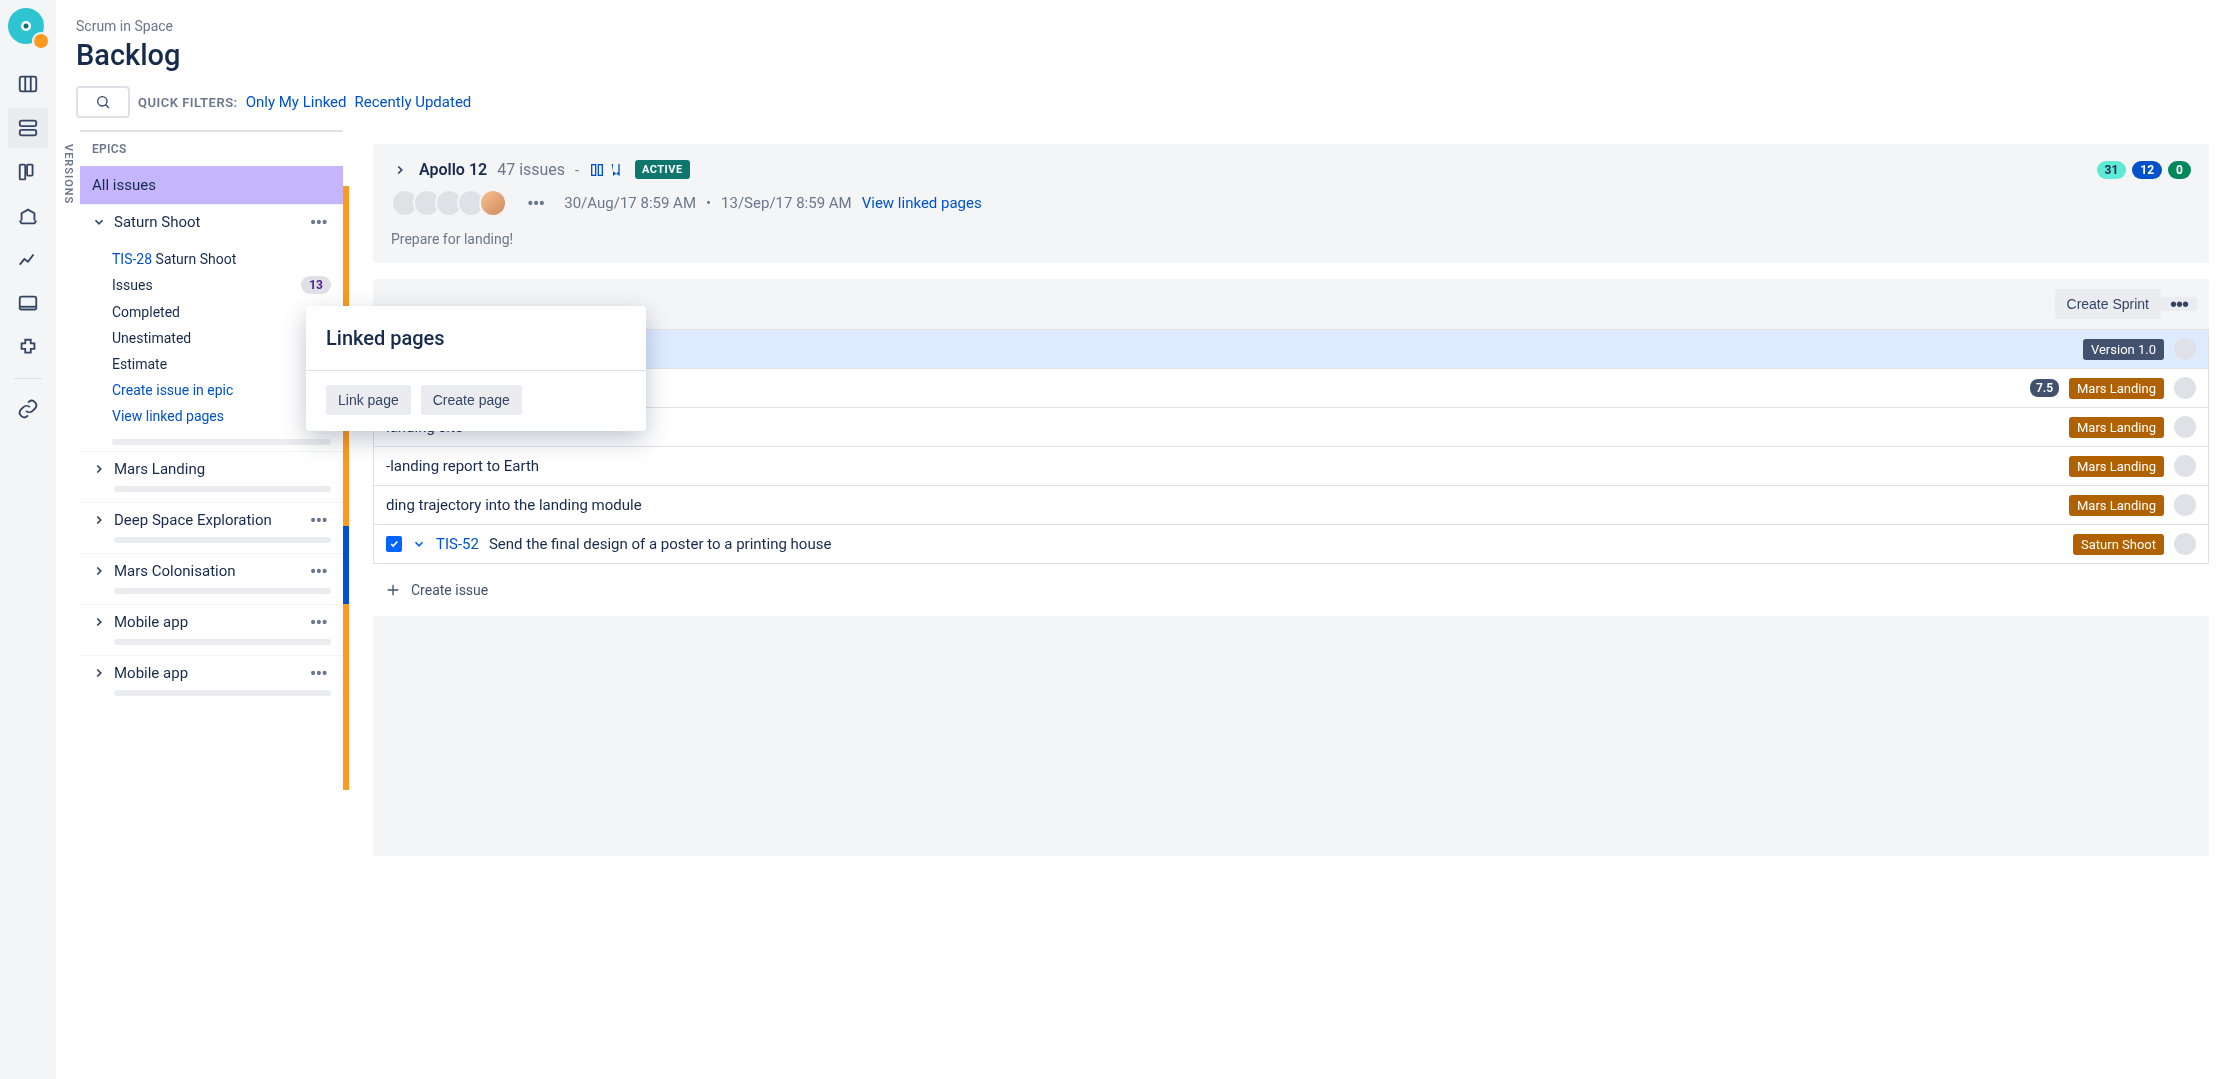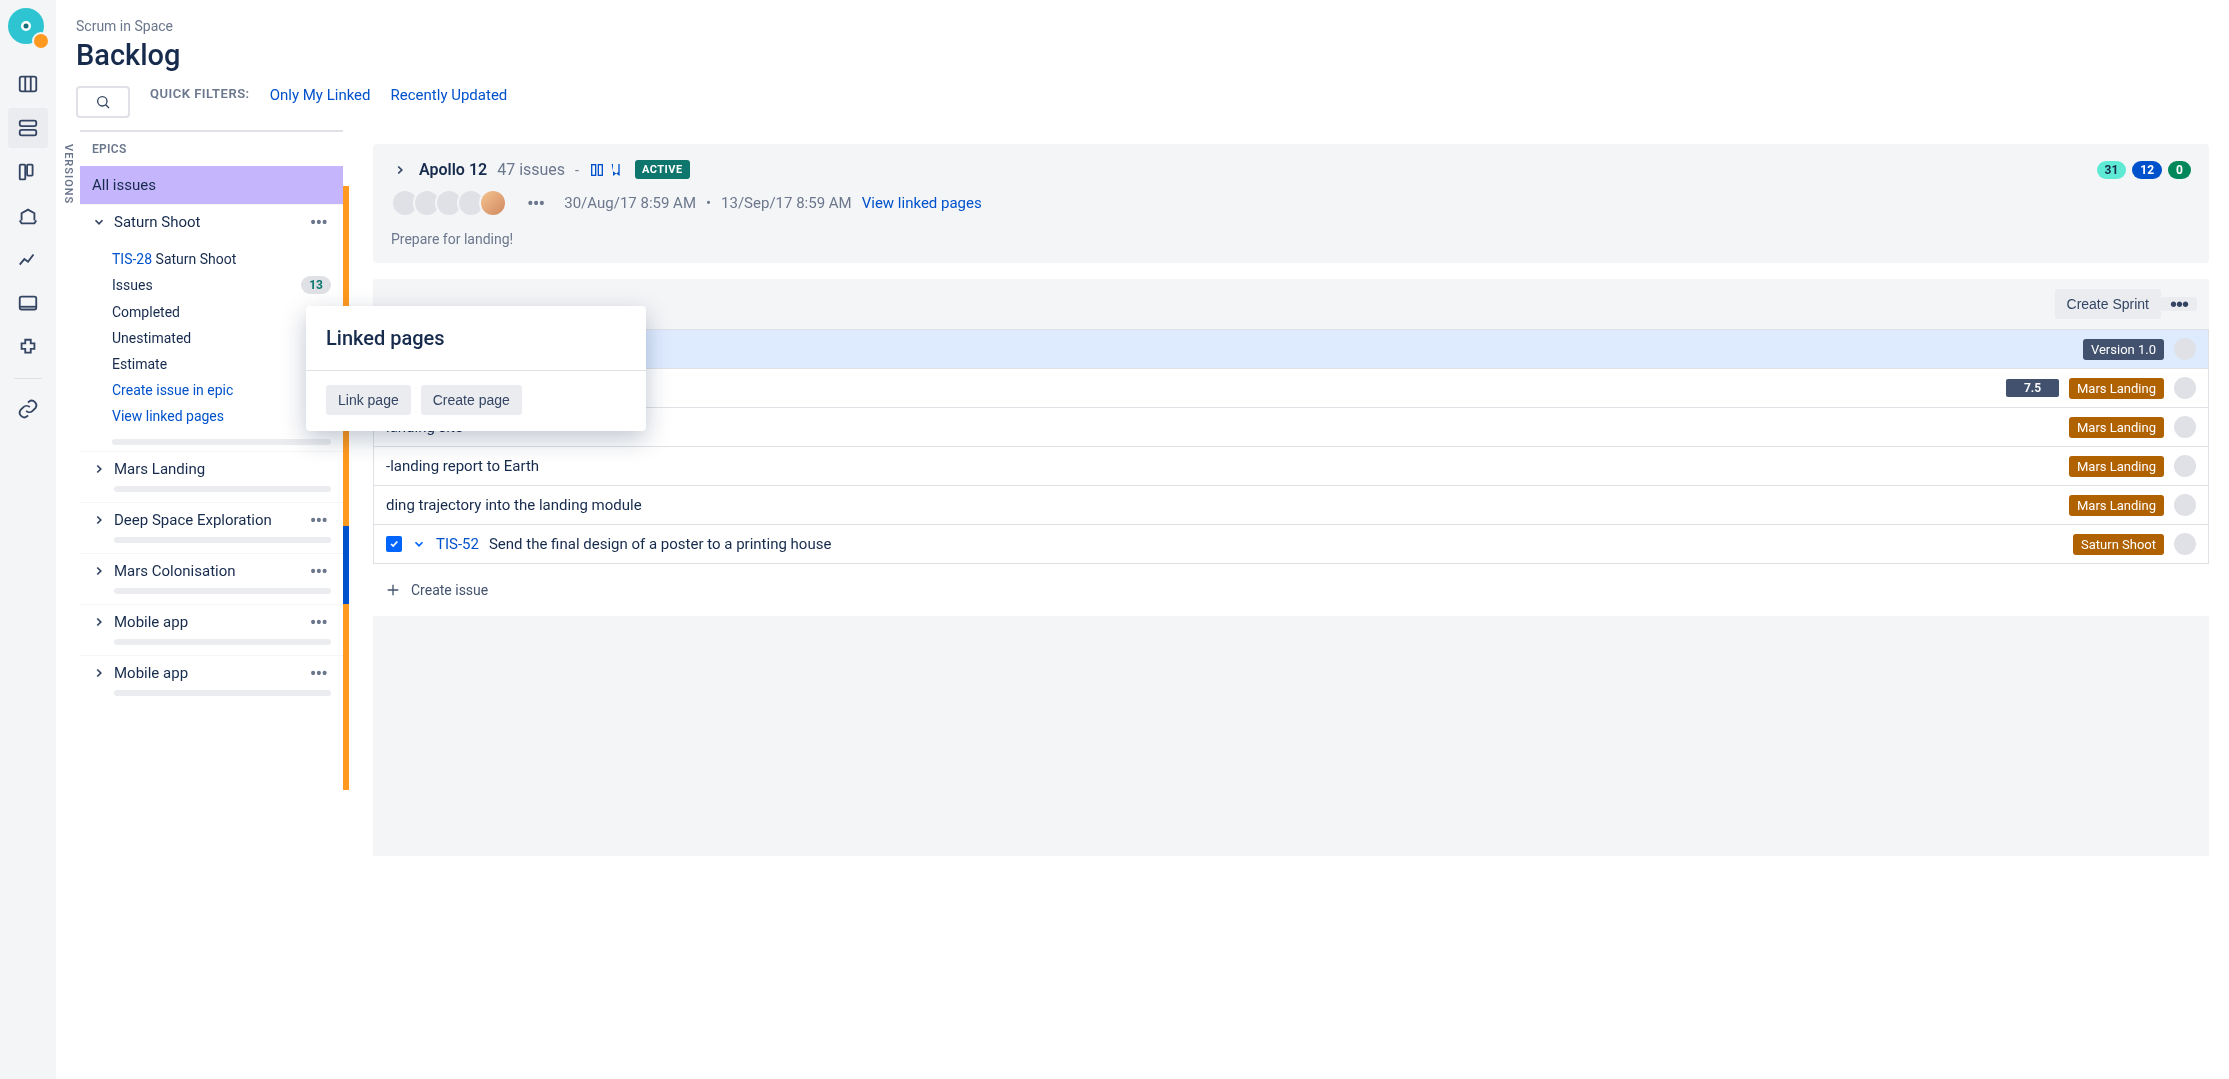--- a/index.html
+++ b/index.html
@@ -9,41 +9,41 @@
 .logo-wrap { width: 40px; height: 40px; position: relative; margin-bottom: 12px; }
 .logo-circle { width: 36px; height: 36px; border-radius: 50%; background: #2fc4d1; position: relative; display:flex; align-items:center; justify-content:center; }
 .logo-badge { position: absolute; right: -2px; bottom: -2px; width: 18px; height: 18px; border-radius: 50%; background: #FF991F; border: 2px solid #F4F5F7; }
 .rail-btn { width: 40px; height: 40px; border-radius: 3px; display:flex; align-items:center; justify-content:center; color:#344563; cursor:pointer; }
 .rail-btn.active { background: #EBECF0; }
 .rail-sep { height: 1px; width: 28px; background: #DFE1E6; margin: 6px 0; }
 .content { flex: 1; display:flex; flex-direction:column; overflow:hidden; }
 .header { padding: 18px 20px 0 20px; }
 .breadcrumb { color: #6B778C; font-size: 14px; margin-bottom: 4px; }
 .page-title { font-size: 29px; font-weight: 500; color:#172B4D; margin-bottom: 14px; }
-.toolbar { display:flex; gap: 20px; }
+.toolbar { display:flex; align-items:center; gap: 8px; }
 .search-box { width: 54px; height: 32px; border: 2px solid #DFE1E6; border-radius: 4px; display:flex; align-items:center; justify-content:center; color:#344563; }
 .qf-label { color:#6B778C; letter-spacing: 0.5px; font-size: 13px; font-weight:600; }
 .qf-link { color:#0052CC; font-size: 15px; cursor:pointer; }
 .body { flex:1; display:flex; margin-top: 12px; position: relative; overflow: hidden; }
 .versions-tab { width: 24px; display:flex; align-items:flex-start; justify-content:center; padding-top: 14px; }
 .versions-text { writing-mode: vertical-rl; font-size: 11px; letter-spacing: 1px; color:#6B778C; font-weight:600; }
 .epics-panel { width: 263px; border-top: 2px solid #DFE1E6; flex-shrink:0; position: relative; }
 .epics-header { padding: 10px 12px; font-size: 12px; font-weight: 600; color:#6B778C; letter-spacing: 0.3px; }
 .epic-all { padding: 10px 12px; background: #c4b5fd; color:#172B4D; font-size: 15px; cursor:pointer; }
 .epic-item { border-top: 1px solid #F4F5F7; padding: 8px 12px 10px 12px; position:relative; cursor:pointer; }
 .epic-head { display:flex; align-items:center; gap: 8px; }
 .chevron { width: 14px; flex-shrink:0; display:flex; align-items:center; justify-content:center; }
 .epic-name { flex:1; font-size: 15px; color:#172B4D; }
 .epic-more { color:#6B778C; font-size: 20px; line-height: 0; cursor:pointer; padding: 4px; letter-spacing: -1px;}
 .epic-progress { height: 6px; background:#EBECF0; border-radius: 3px; margin-top: 8px; margin-left: 22px; }
 .epic-details { padding: 6px 12px 6px 32px; }
 .sub-key { color:#0052CC; font-size: 14px; }
 .sub-title { color:#172B4D; font-size: 14px; }
 .sub-row { display:flex; justify-content:space-between; align-items:center; padding: 5px 0; color:#172B4D; font-size: 14px; }
-.pill { background:#DFE1E6; border-radius: 10px; font-size: 12px; font-weight:700; padding: 2px 8px; color:#0f766e; }
+.pill { background:#DFE1E6; border-radius: 10px; font-size: 12px; font-weight:700; padding: 2px 8px; color:#4c1d95; }
 .sub-link { color:#0052CC; font-size: 14px; cursor:pointer; padding: 5px 0; display:block; }
 .stripe-right { position:absolute; top:0; right:-6px; bottom:0; width: 6px; }
 .stripe-item { width:100%; }
 .main-col { flex:1; padding: 0 20px 0 30px; overflow:auto; }
 .sprint-card { background:#F4F5F7; border-radius: 4px; padding: 16px 18px; margin-top: 14px; }
 .sprint-head { display:flex; align-items:center; gap: 10px; }
 .sprint-chev { width:18px; height:18px; display:flex; align-items:center; justify-content:center; color:#344563; cursor:pointer; }
 .sprint-name { font-weight: 600; font-size: 16px; }
 .sprint-count { color:#6B778C; font-size: 16px; }
 .sprint-dash { color:#6B778C; }
@@ -70,21 +70,21 @@
 .issue-list { border: 1px solid #DFE1E6; border-top:none; }
 .issue-row { display:flex; align-items:center; padding: 8px 12px; gap: 10px; border-top: 1px solid #DFE1E6; background:#fff; }
 .issue-row.selected { background:#DEEBFF; }
 .issue-type { width:16px; height:16px; display:flex; align-items:center; justify-content:center; border-radius:2px; }
 .it-task { background:#0065FF; }
 .it-task svg { stroke: #fff; }
 .prio { color:#0065FF; }
 .issue-key { color:#0052CC; font-size: 15px; }
 .issue-summary { color:#172B4D; font-size: 15px; }
 .issue-right { margin-left:auto; display:flex; gap: 10px; align-items:center; }
-.est-pill { background:#42526E; color:#fff; font-size:12px; border-radius:2px; padding:2px 18px; font-weight:600; }
+.est-pill { background:#42526E; color:#fff; font-size:12px; border-radius:8px; padding:2px 6px; font-weight:600; }
 .version-tag { background:#42526E; color:#fff; font-size:13px; border-radius:3px; padding:3px 8px; }
 .epic-tag { color:#fff; font-size:13px; border-radius:3px; padding:3px 8px; }
 .et-orange { background:#B06100; }
 .assignee-dot { width:22px; height:22px; background:#DFE1E6; border-radius:50%; }
 .create-issue { display:flex; align-items:center; gap:10px; padding: 18px 12px; color:#42526E; font-size:14px; cursor:pointer; }
 .backlog-footer { height: 240px; background:#F4F5F7; margin-top: 0; }
 .popover { position:absolute; background:#fff; border-radius:4px; box-shadow: 0 8px 24px rgba(9,30,66,0.25); padding: 20px 20px 16px 20px; width: 340px; top: 176px; left: 250px; z-index: 100; }
 .popover-title { font-size: 20px; font-weight:500; color:#172B4D; margin-bottom: 14px; }
 .popover-body { color:#172B4D; font-size: 14px; line-height: 1.5; }
 .popover-link { color:#0052CC; cursor:pointer; }

